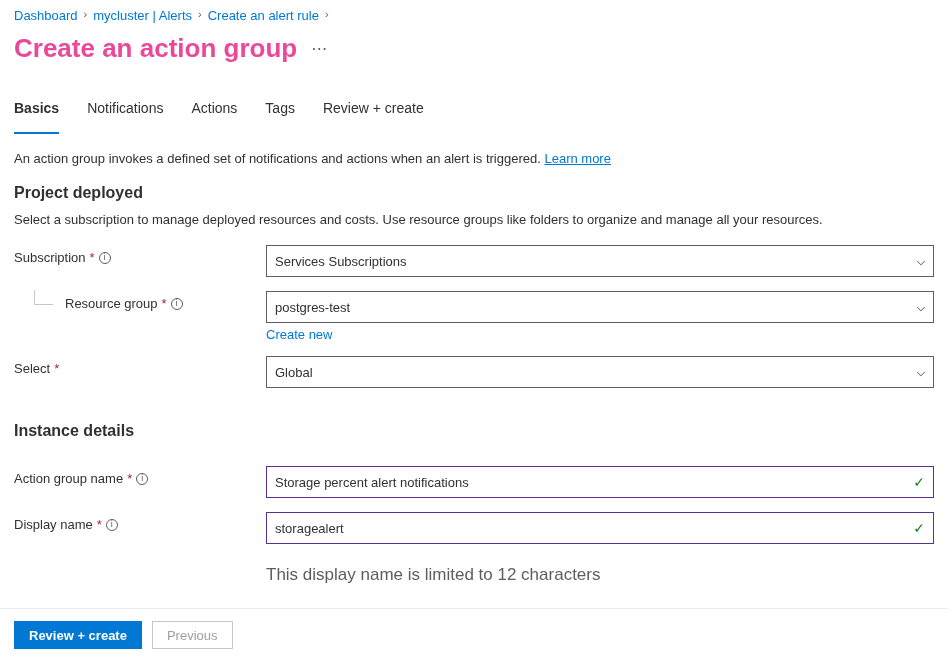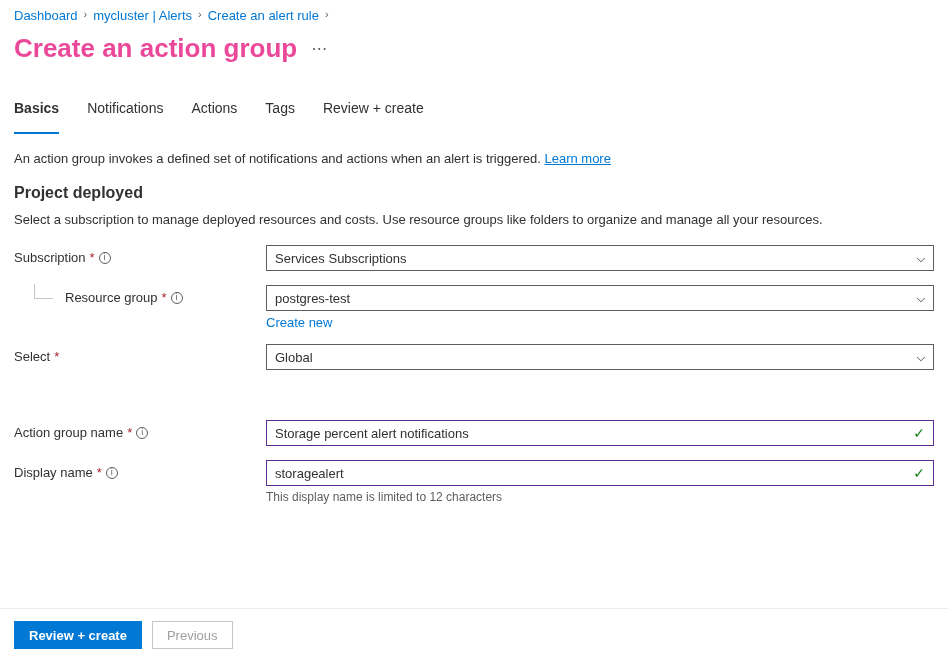--- a/index.html
+++ b/index.html
@@ -46,29 +46,29 @@
     .label-col { width: 252px; display: flex; align-items: center; gap: 4px; font-size: 13px; padding-top: 5px;}
     .form-row.indented .label-col { padding-left: 20px; }
     .req { color: #a4262c; }
     .info-icon {
       width: 12px; height: 12px; border: 1px solid #605e5c; border-radius: 50%;
       display: inline-flex; align-items: center; justify-content: center;
       font-size: 9px; color: #605e5c; cursor: pointer; line-height: 1;
     }
     .field-col { flex: 1; max-width: 672px; }
     .select-box, .input-box {
-      width: 100%; height: 26px; border: 1px solid #605e5c; padding: 0 8px;
+      width: 100%; height: 26px; border: 1px solid #605e5c; padding: 15px 8px;
       display: flex; align-items: center; justify-content: space-between;
       font-size: 13px; background: #ffffff; cursor: pointer; position: relative;
     }
     .input-box { cursor: text; }
     .input-box.validated { border-color: #5c2d91; }
     .chevron-down { font-size: 11px; color: #323130; }
     .check-icon { color: #107c10; font-size: 14px; }
-    .helper { font-size: 12px; color: #605e5c; margin-top: 4px; }
+    .helper { font-size: 17px; color: #605e5c; margin-top: 21px; }
     .link-below { font-size: 13px; margin-top: 4px; display: inline-block; }
 
     .instance-section { margin-top: 34px; }
 
     .footer {
       position: absolute; bottom: 0; left: 0; right: 0;
       border-top: 1px solid #edebe9; padding: 12px 14px;
       display: flex; gap: 10px; background: #ffffff;
     }
     .btn { height: 28px; padding: 0 14px; font-size: 13px; border: 1px solid #8a8886; background: #ffffff; cursor: pointer; display: inline-flex; align-items: center; }
@@ -143,20 +143,21 @@
   </div>
   <div class="field-col">
     <div class="select-box">
       <span>Global</span>
       <span class="chevron-down">⌵</span>
     </div>
   </div>
 </div>
 
 <div class="instance-section">
+  <h2>Instance details</h2>
   <div style="height: 16px;"></div>
 
   <div class="form-row">
     <div class="label-col">
       <span>Action group name</span>
       <span class="req">*</span>
       <span class="info-icon">i</span>
     </div>
     <div class="field-col">
       <div class="input-box validated">

